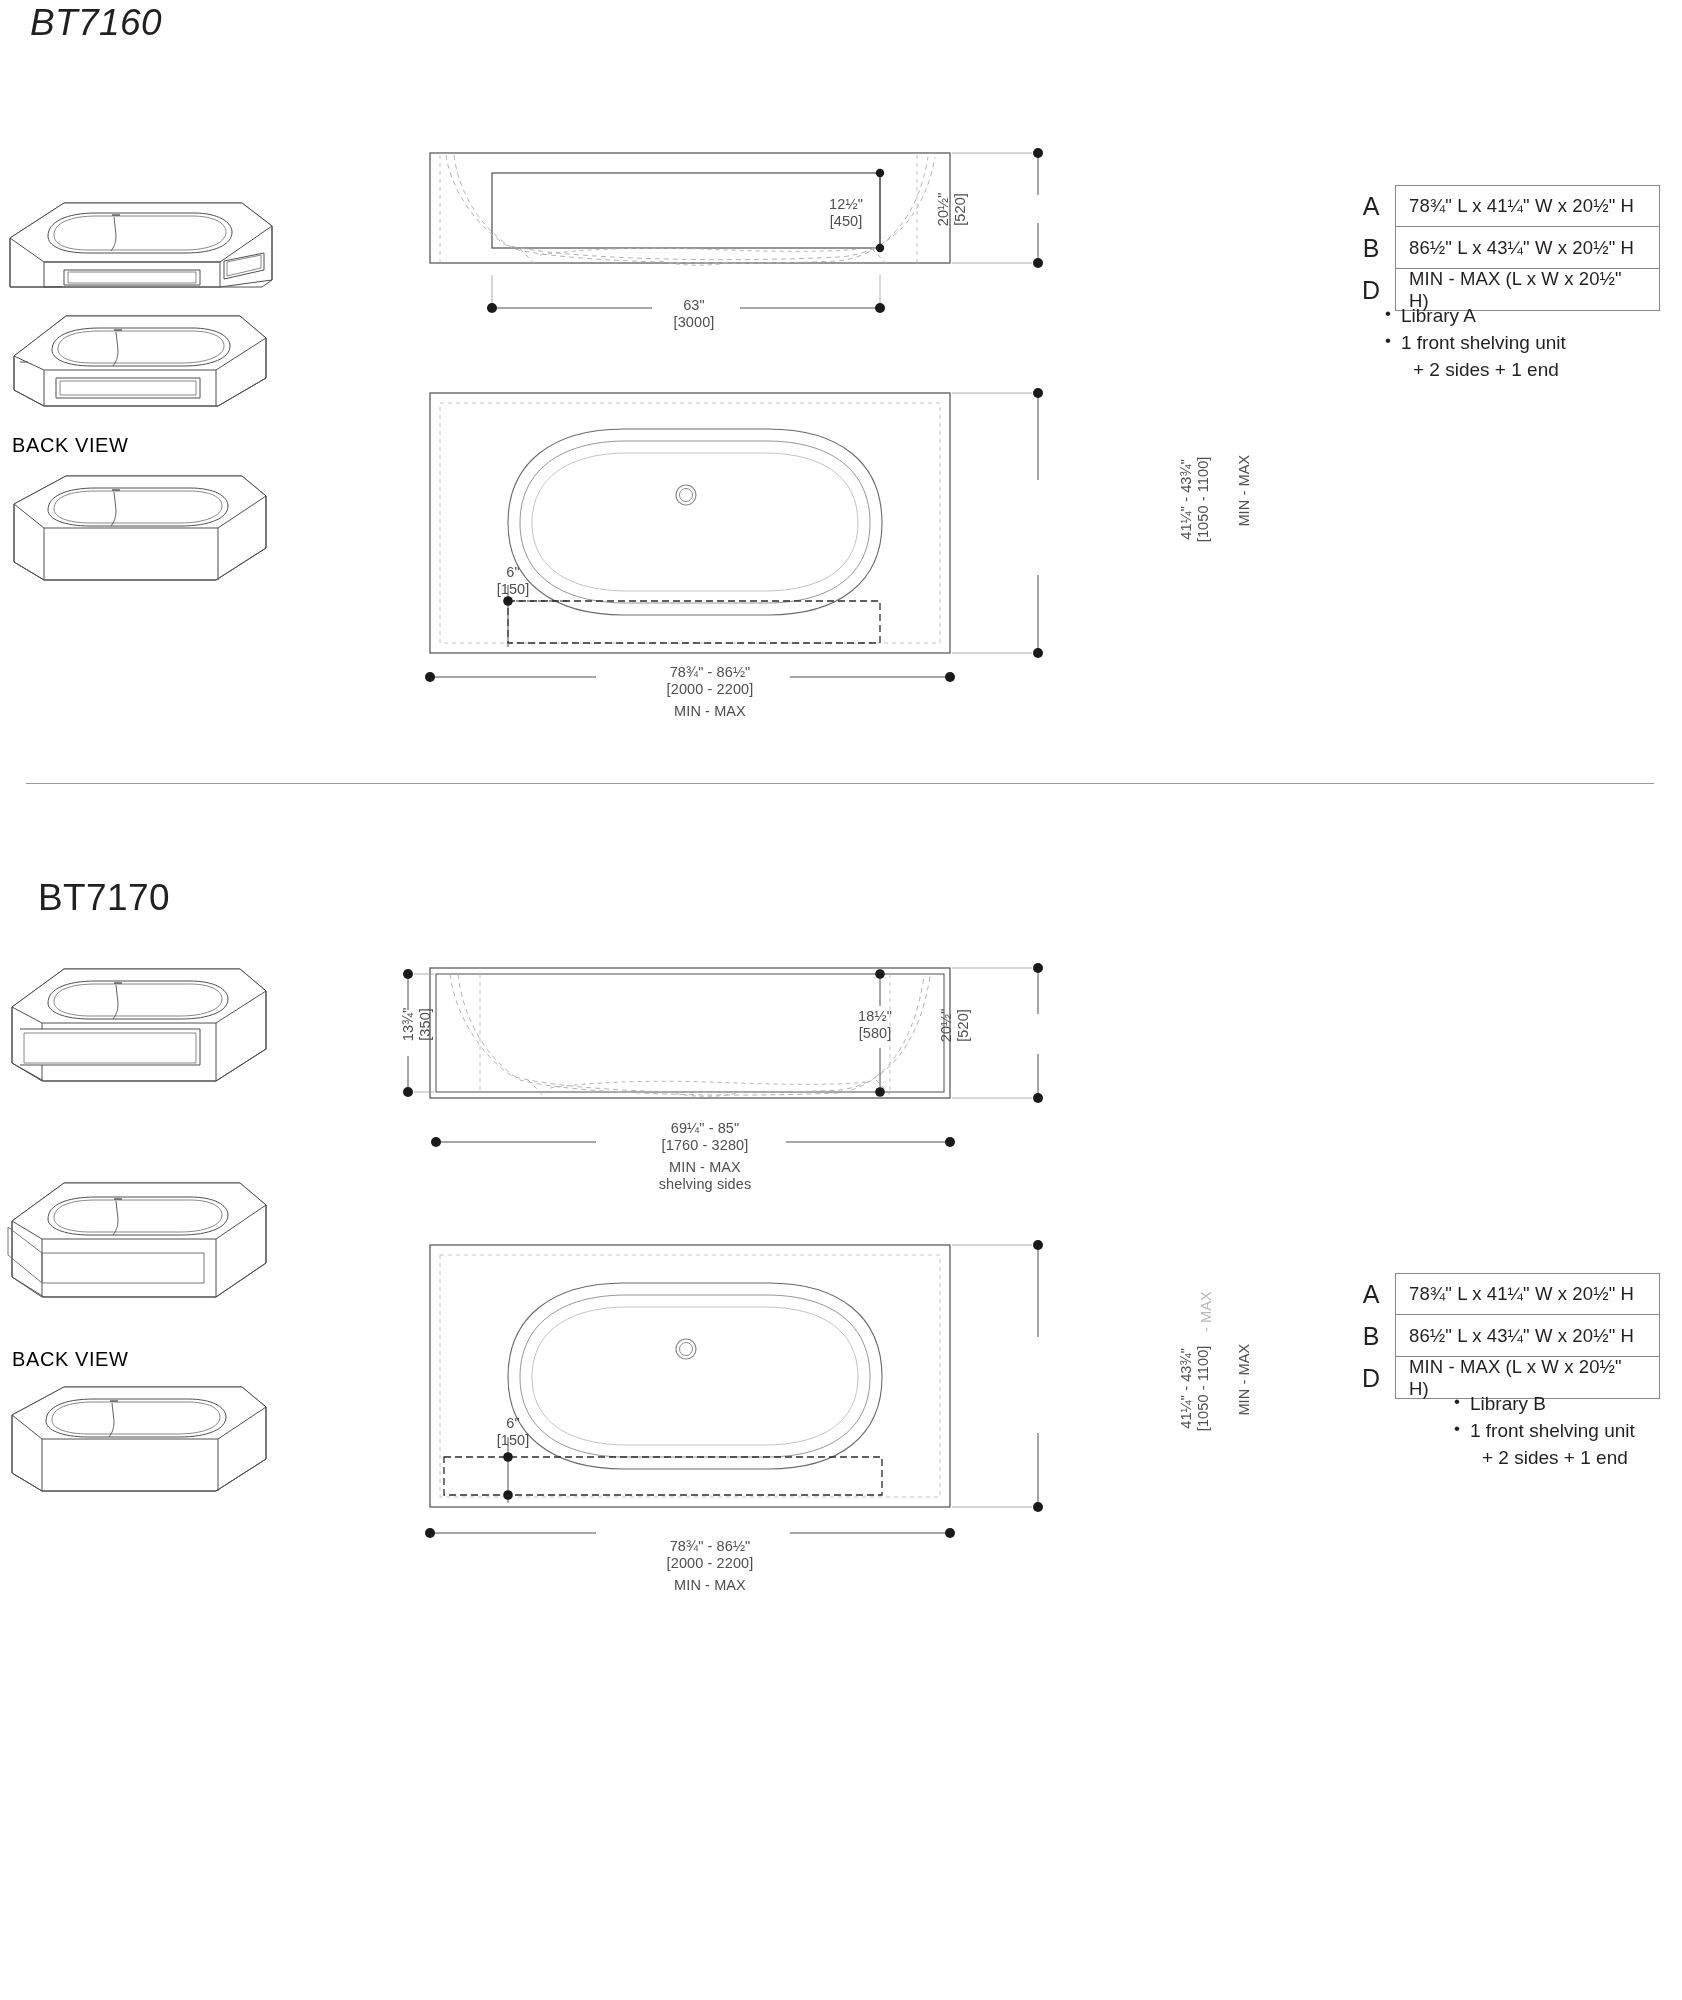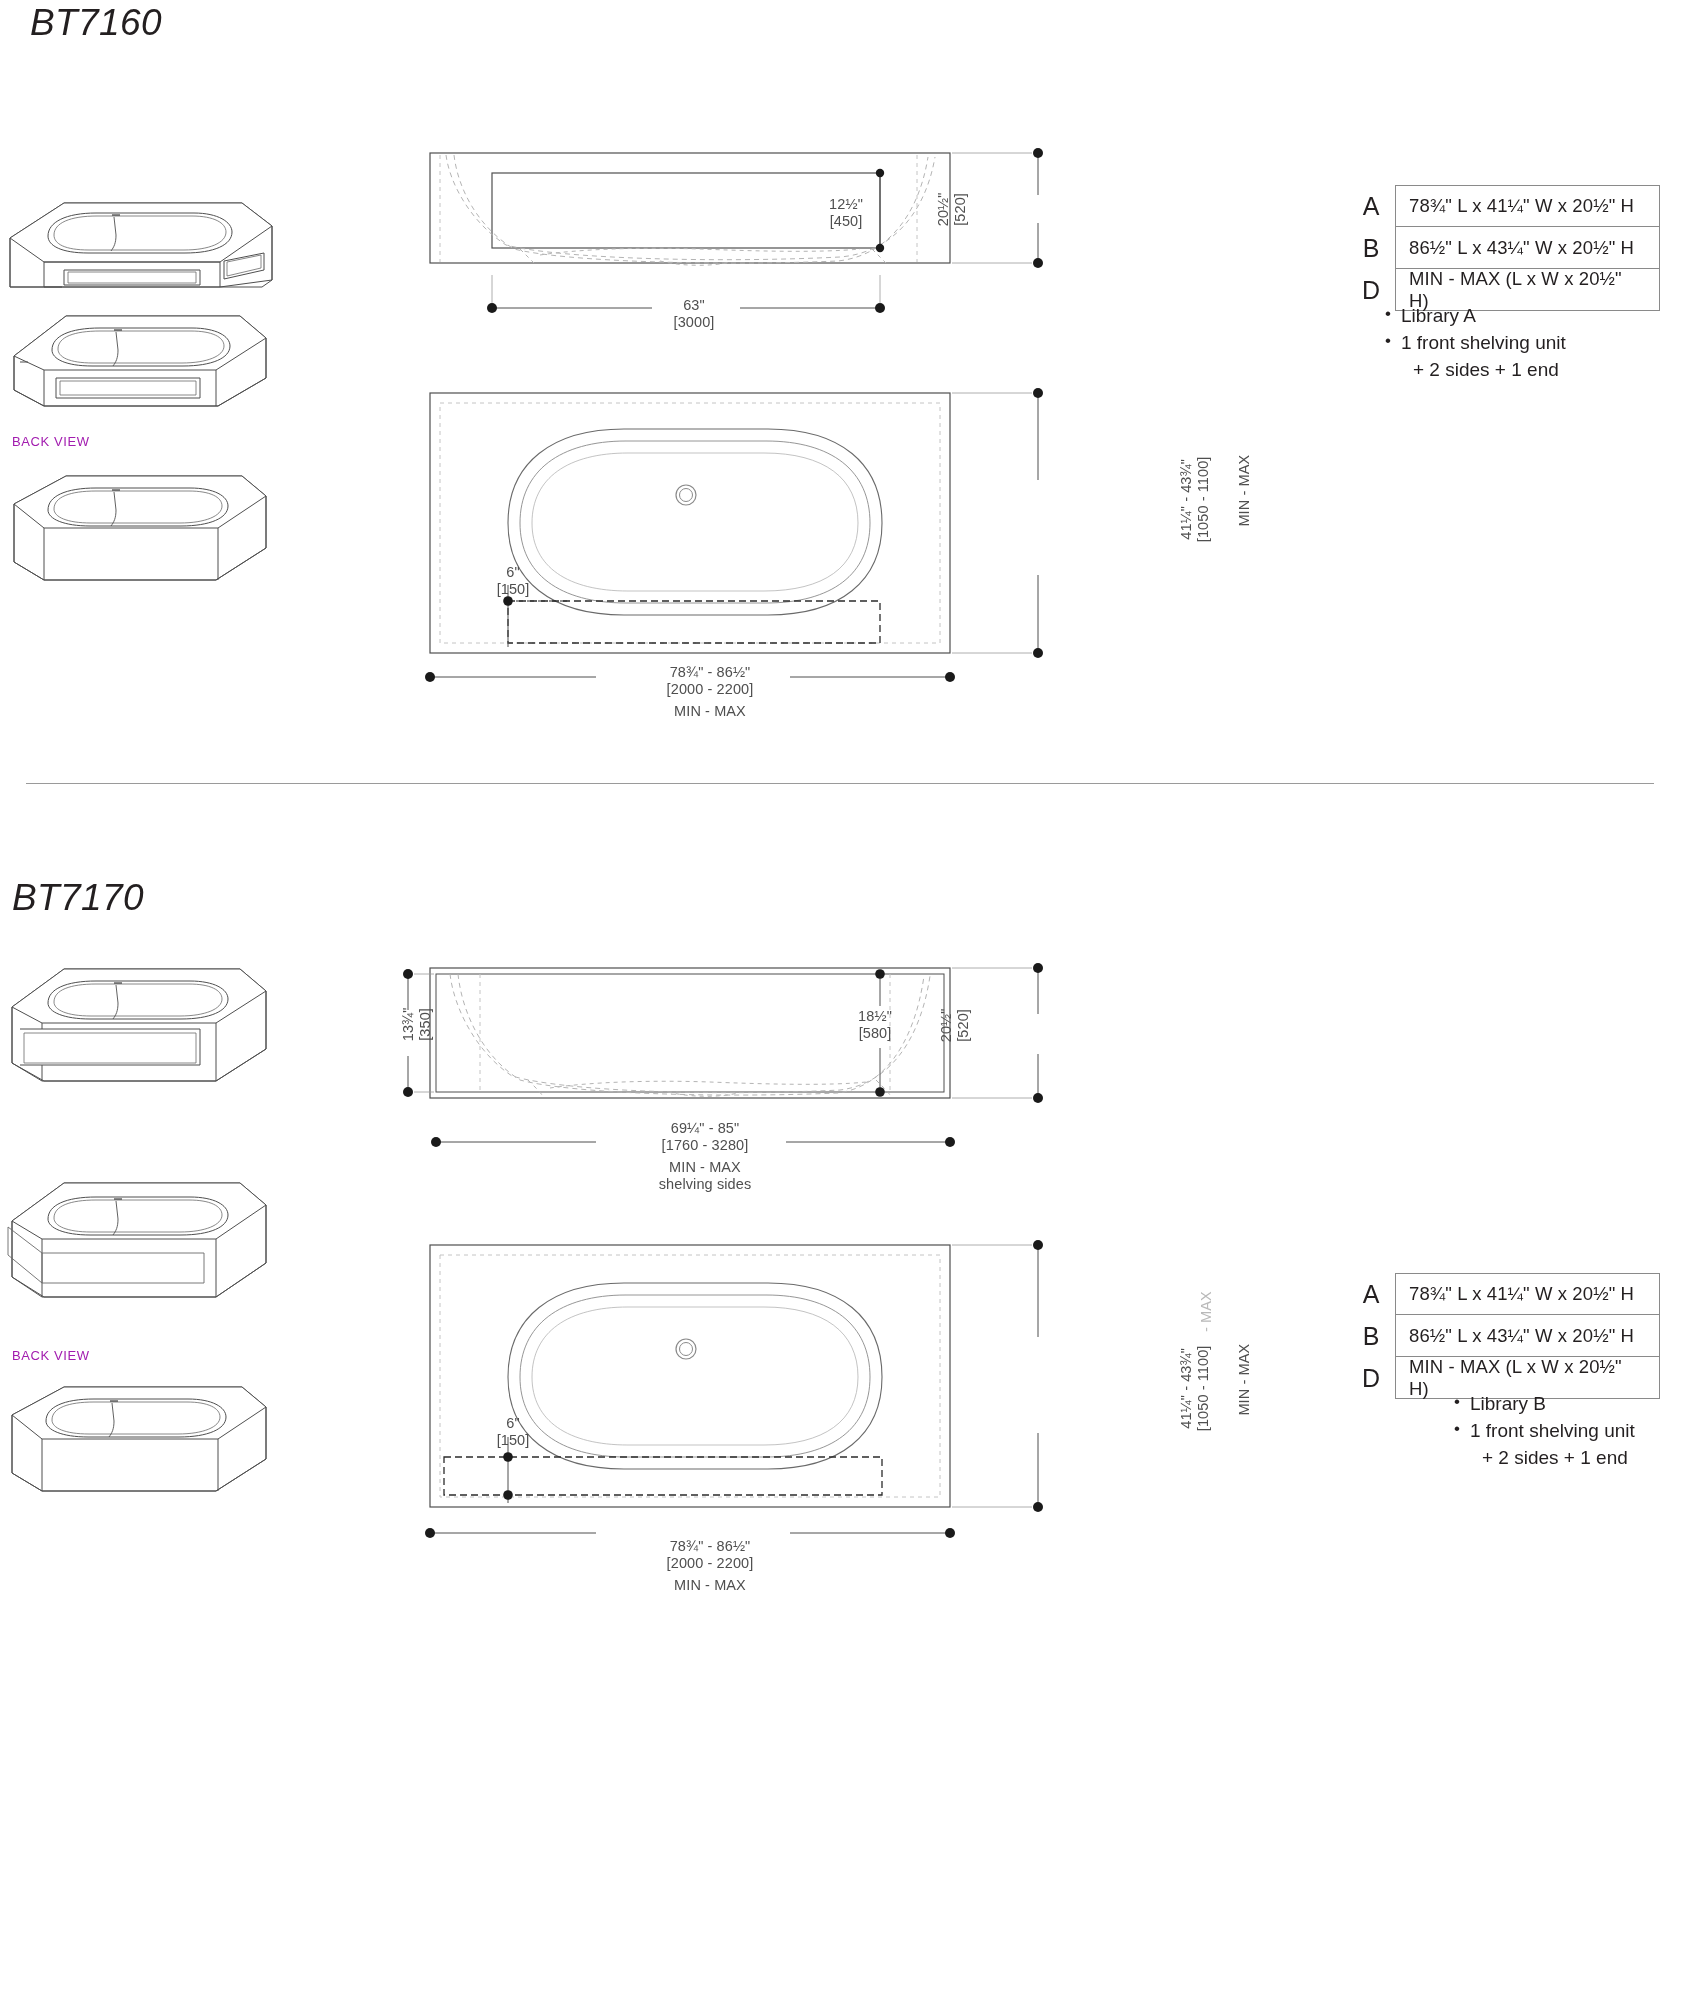--- a/index.html
+++ b/index.html
@@ -27,23 +27,23 @@
   .model-title {
     position:absolute;
     font-size:37px;
     letter-spacing:0.4px;
     color:#231f20;
     font-weight:400;
   }
 
   .backview-label {
     position:absolute;
-    font-size:13px;
+    font-size:20px;
     letter-spacing:0.6px;
-    color:#a21caf;
+    color:#000000;
   }
 
   
   .iso { position:absolute; }
   .iso svg { display:block; overflow:visible; }
 
   
   .ortho { position:absolute; }
   .ortho svg { display:block; overflow:visible; }
 
@@ -310,21 +310,21 @@
       <li class="bullet">Library A</li>
       <li class="bullet">1 front shelving unit</li>
       <li class="cont">+ 2 sides + 1 end</li>
     </ul>
   </div>
 
   <div class="divider" style="top:783px;"></div>
 
   <div class="section" id="section-bt7170">
 
-    <div class="model-title" style="left:12px; top:-108px;font-style:italic;">BT7170</div>
+    <div class="model-title" style="left:38px; top:-108px;">BT7170</div>
 
     <div class="iso" style="left:4px; top:-40px;">
       <svg width="270" height="160" viewBox="0 0 270 160" fill="none" stroke="#4f4f4f" stroke-width="1" stroke-linejoin="round">
         <path d="M8 62 L60 24 L236 24 L262 46 L262 104 L212 136 L40 136 L8 118 Z" fill="#ffffff"></path>
         <path d="M8 62 L60 24 L236 24 L262 46 L212 78 L38 78 Z" fill="#ffffff"></path>
         <path d="M44 58 C44 44 62 36 92 36 L186 36 C210 36 224 44 224 54
                  C224 66 206 74 177 74 L86 74 C60 74 44 67 44 58 Z" fill="#ffffff"></path>
         <path d="M50 57 C50 45 66 39 92 39 L185 39 C206 39 218 45 218 54
                  C218 64 201 71 176 71 L87 71 C63 71 50 65 50 57 Z" stroke="#6a6a6a" stroke-width="0.8"></path>
         <path d="M112 40 L114 58 C114 66 112 70 109 74" stroke="#4f4f4f" stroke-width="0.9"></path>

